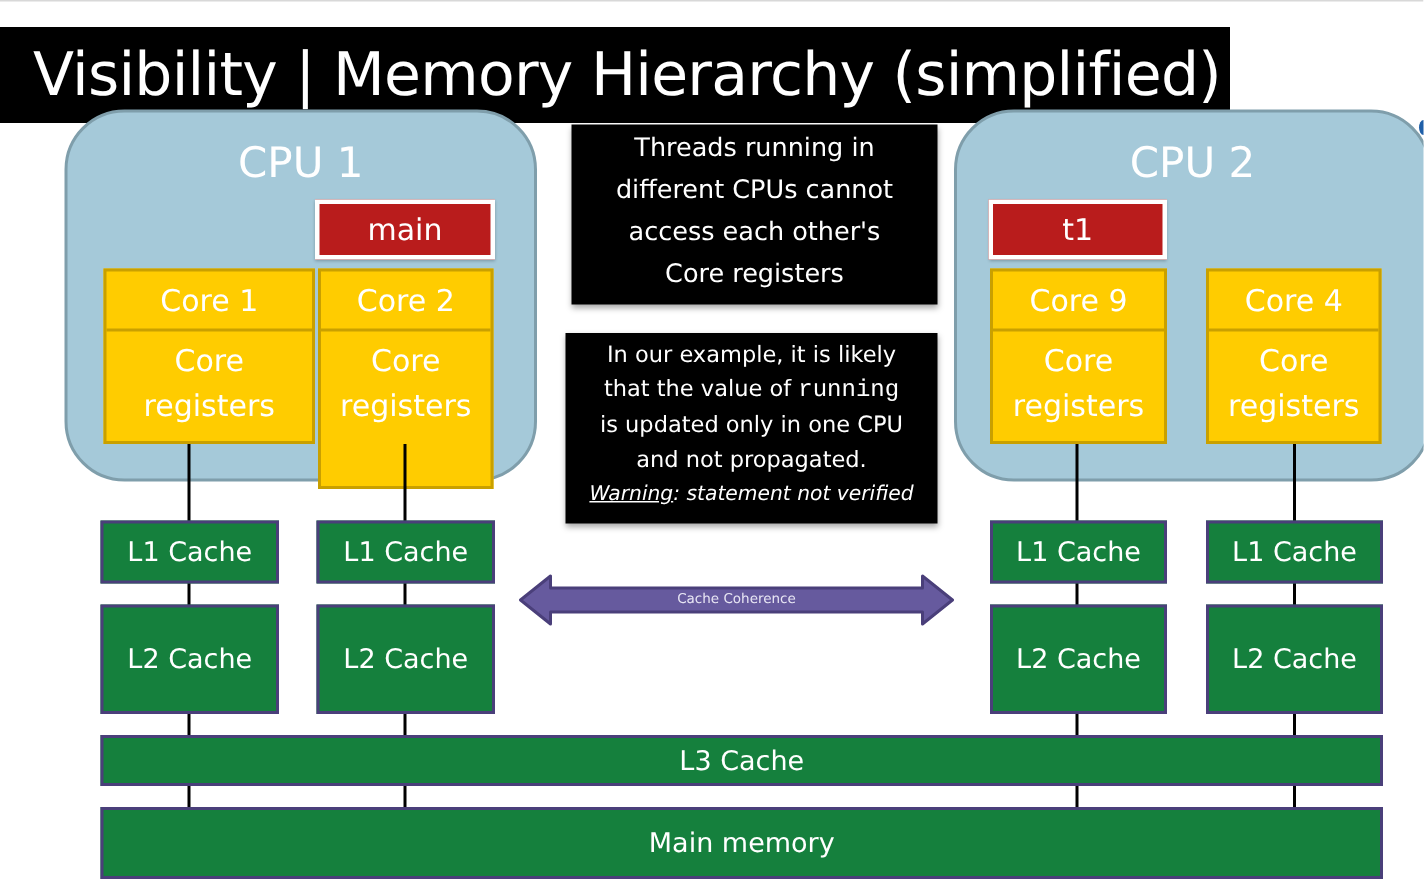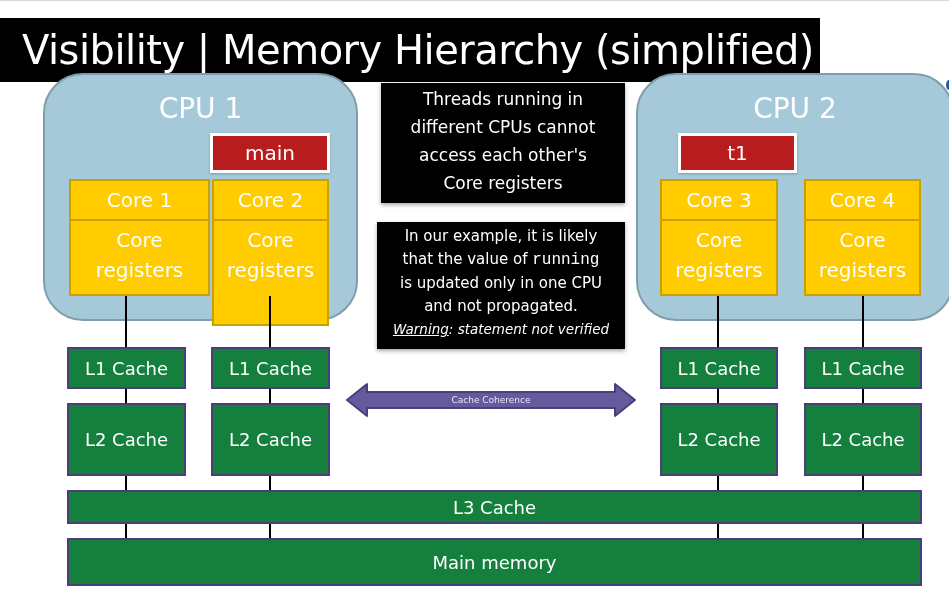--- a/index.html
+++ b/index.html
@@ -75,24 +75,24 @@
 <div class="abs core" style="left:212px; top:179px; width:117px; height:147px;">
   <div class="core-head">Core 2</div>
   <div class="core-body">
     <div>Core</div>
     <div>registers</div>
   </div>
 </div>
 
 <div class="abs cpu" style="left:636px; top:73px; width:318px; height:248px;"></div>
 <div class="abs cpu-label" style="left:700px; top:92px; width:190px;">CPU 2</div>
-<div class="abs thread" style="left:678px; top:133px; width:119px; height:40px;">t1</div>
+<div class="abs thread" style="left:659px; top:133px; width:119px; height:40px;">t1</div>
 
 <div class="abs core" style="left:660px; top:179px; width:118px; height:117px;">
-  <div class="core-head">Core 3</div>
+  <div class="core-head">Core 9</div>
   <div class="core-body">
     <div>Core</div>
     <div>registers</div>
   </div>
 </div>
 <div class="abs core" style="left:804px; top:179px; width:117px; height:117px;">
   <div class="core-head">Core 4</div>
   <div class="core-body">
     <div>Core</div>
     <div>registers</div>

